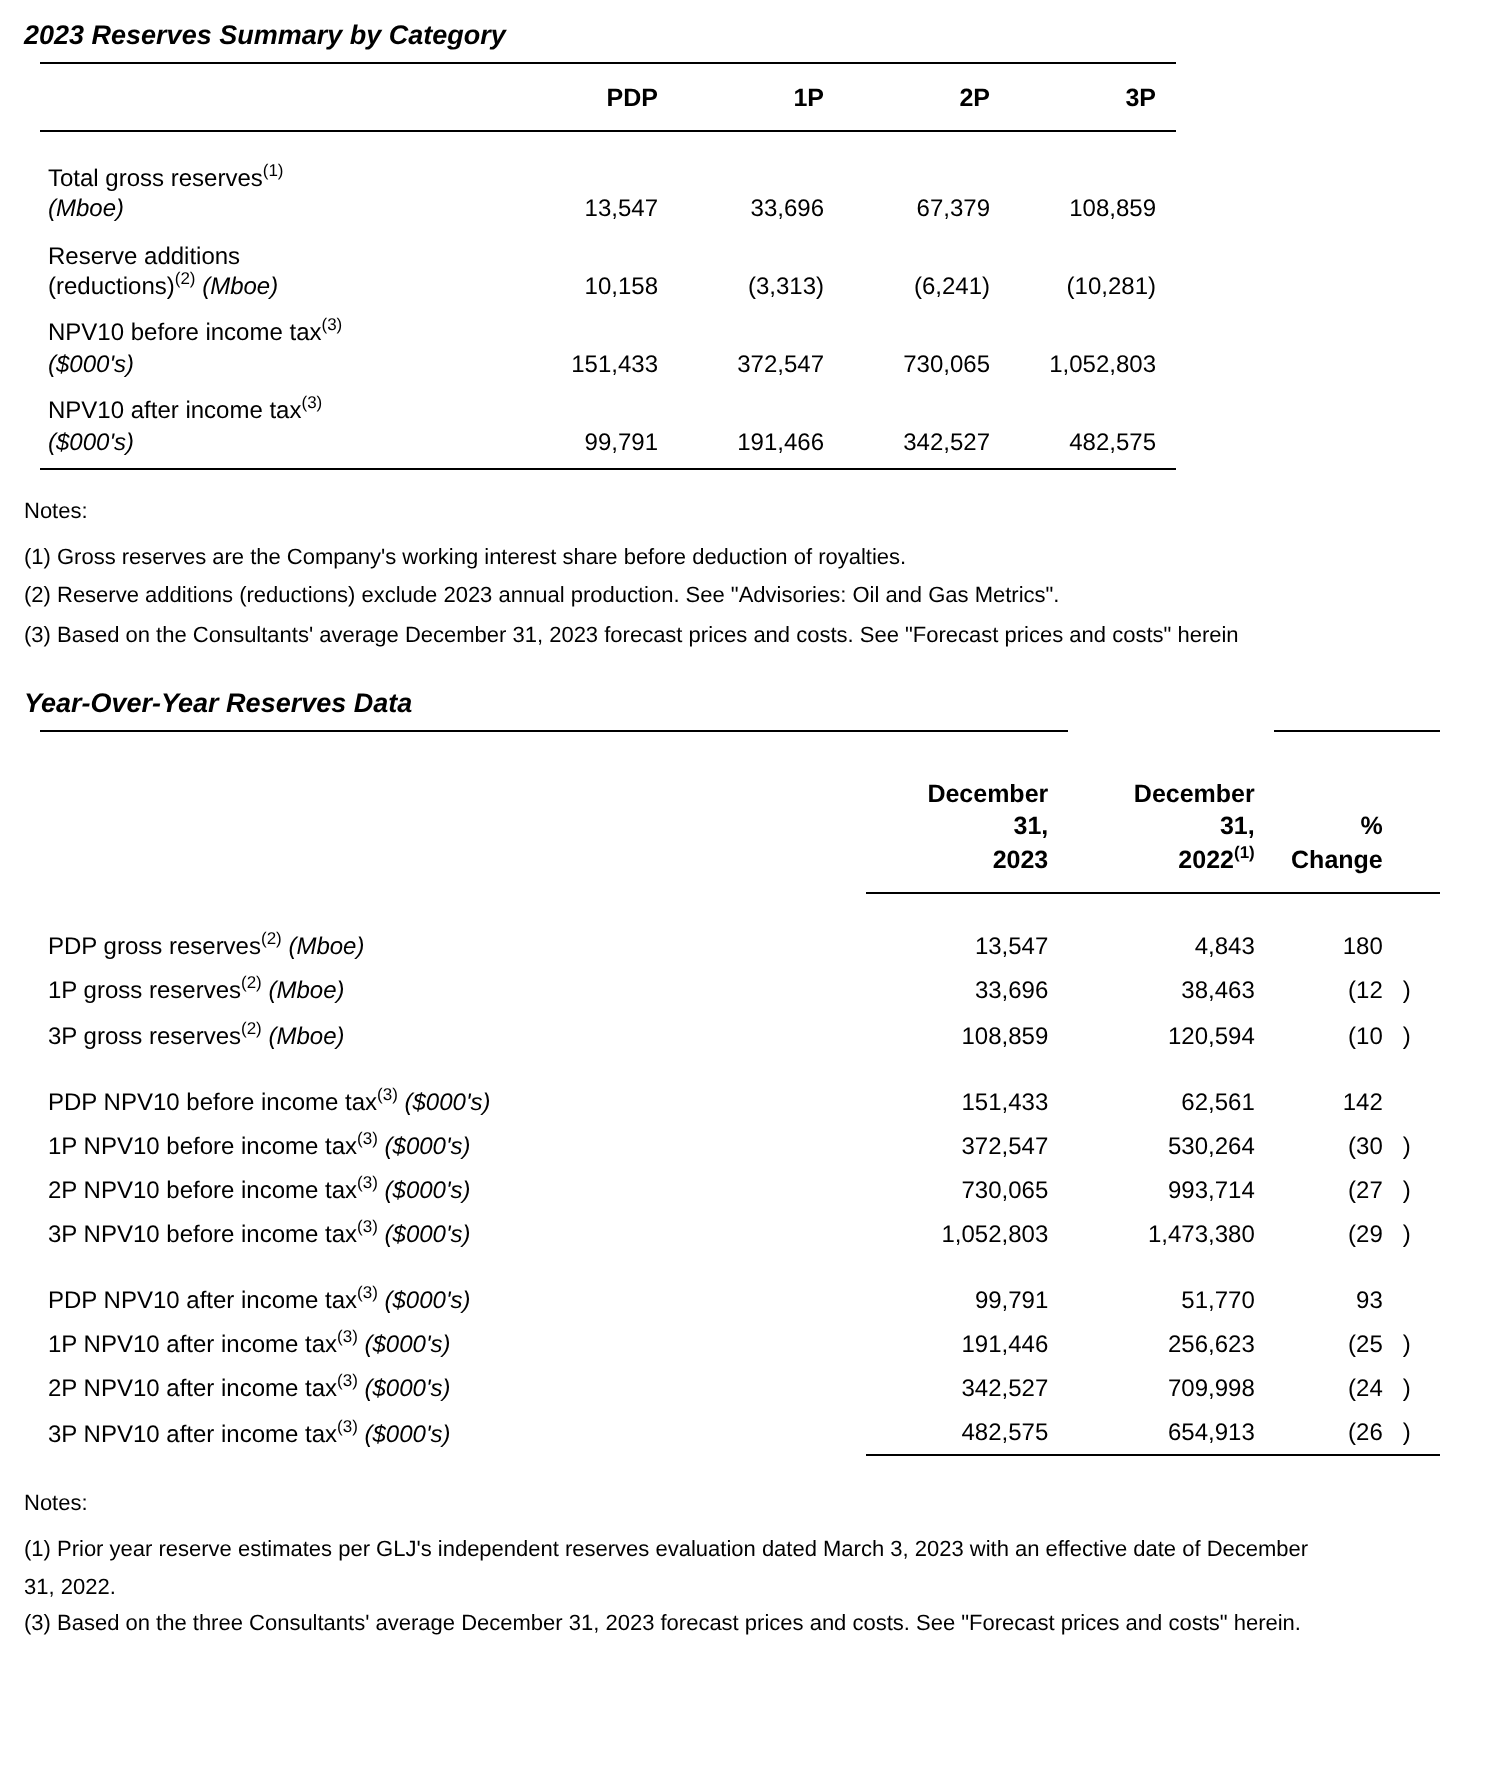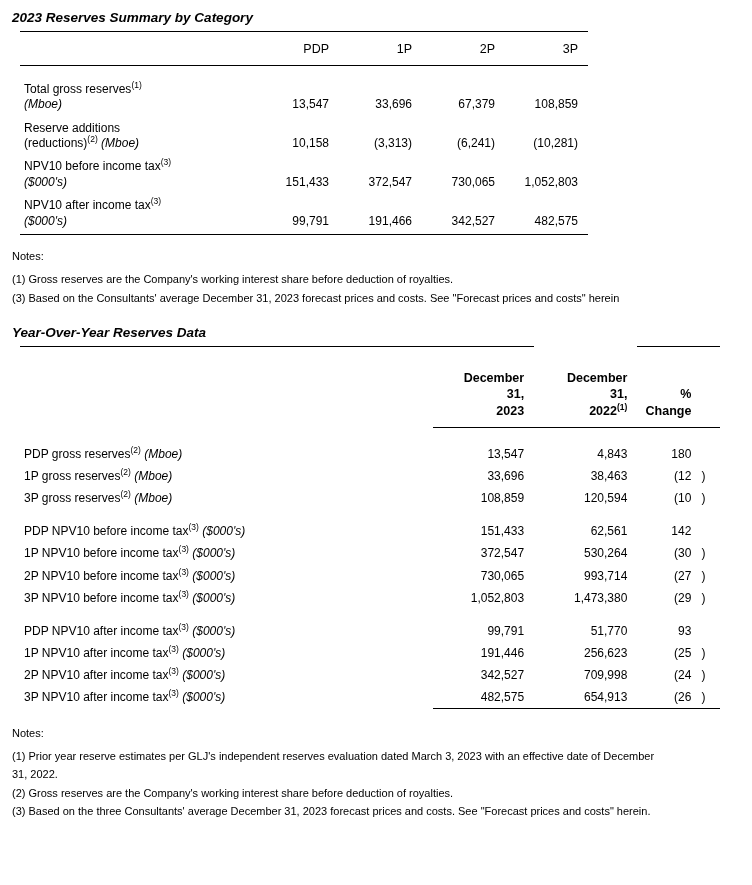--- a/index.html
+++ b/index.html
@@ -48,21 +48,21 @@
     font-size: 0;
     line-height: 0;
   }
   .rule-bot td, .rule-bot th {
     border-bottom: 1px solid #000;
     height: 1px;
     font-size: 0;
     line-height: 0;
   }
   .t1 .hdr th {
-    font-weight: normal;
+    font-weight: bold;
     font-size: 12.5px;
     text-align: right;
     padding: 9px 10px 8px 0;
   }
   .t1 .hdr th.blank { text-align: left; }
   .t1 .spacer td { height: 12px; font-size: 0; line-height: 0; }
   .t1 tbody td.label {
     text-align: left;
     padding: 4px 0 4px 4px;
     line-height: 1.28;
@@ -194,20 +194,21 @@
       </tr>
       <tr class="rule-bot">
         <td colspan="5"></td>
       </tr>
     </tbody>
   </table>
 
   <div class="notes">
     <div class="nhead">Notes:</div>
     <div class="nitem">(1) Gross reserves are the Company's working interest share before deduction of royalties.</div>
+    <div class="nitem">(2) Reserve additions (reductions) exclude 2023 annual production. See "Advisories: Oil and Gas Metrics".</div>
     <div class="nitem">(3) Based on the Consultants' average December 31, 2023 forecast prices and costs. See "Forecast prices and costs" herein</div>
   </div>
 
   <div class="section-title" style="margin-top:16px;">Year-Over-Year Reserves Data</div>
 
   <table class="t2">
     <colgroup>
       <col class="lbl">
         <col class="c1">
         <col class="c2">
@@ -346,17 +347,16 @@
         <td class="rule-seg" style="height:1px;font-size:0;line-height:0;"></td>
         <td class="rule-seg" style="height:1px;font-size:0;line-height:0;"></td>
         <td class="rule-seg" colspan="2" style="height:1px;font-size:0;line-height:0;"></td>
       </tr>
     </tbody>
   </table>
 
   <div class="notes notes2">
     <div class="nhead">Notes:</div>
     <div class="nitem">(1) Prior year reserve estimates per GLJ's independent reserves evaluation dated March 3, 2023 with an effective date of December 31, 2022.</div>
-    <div class="nitem">(2) Gross reserves are the Company's working interest share before deduction of royalties.</div>
     <div class="nitem">(3) Based on the three Consultants' average December 31, 2023 forecast prices and costs. See "Forecast prices and costs" herein.</div>
   </div>
 
 </div>
 
 </body></html>

